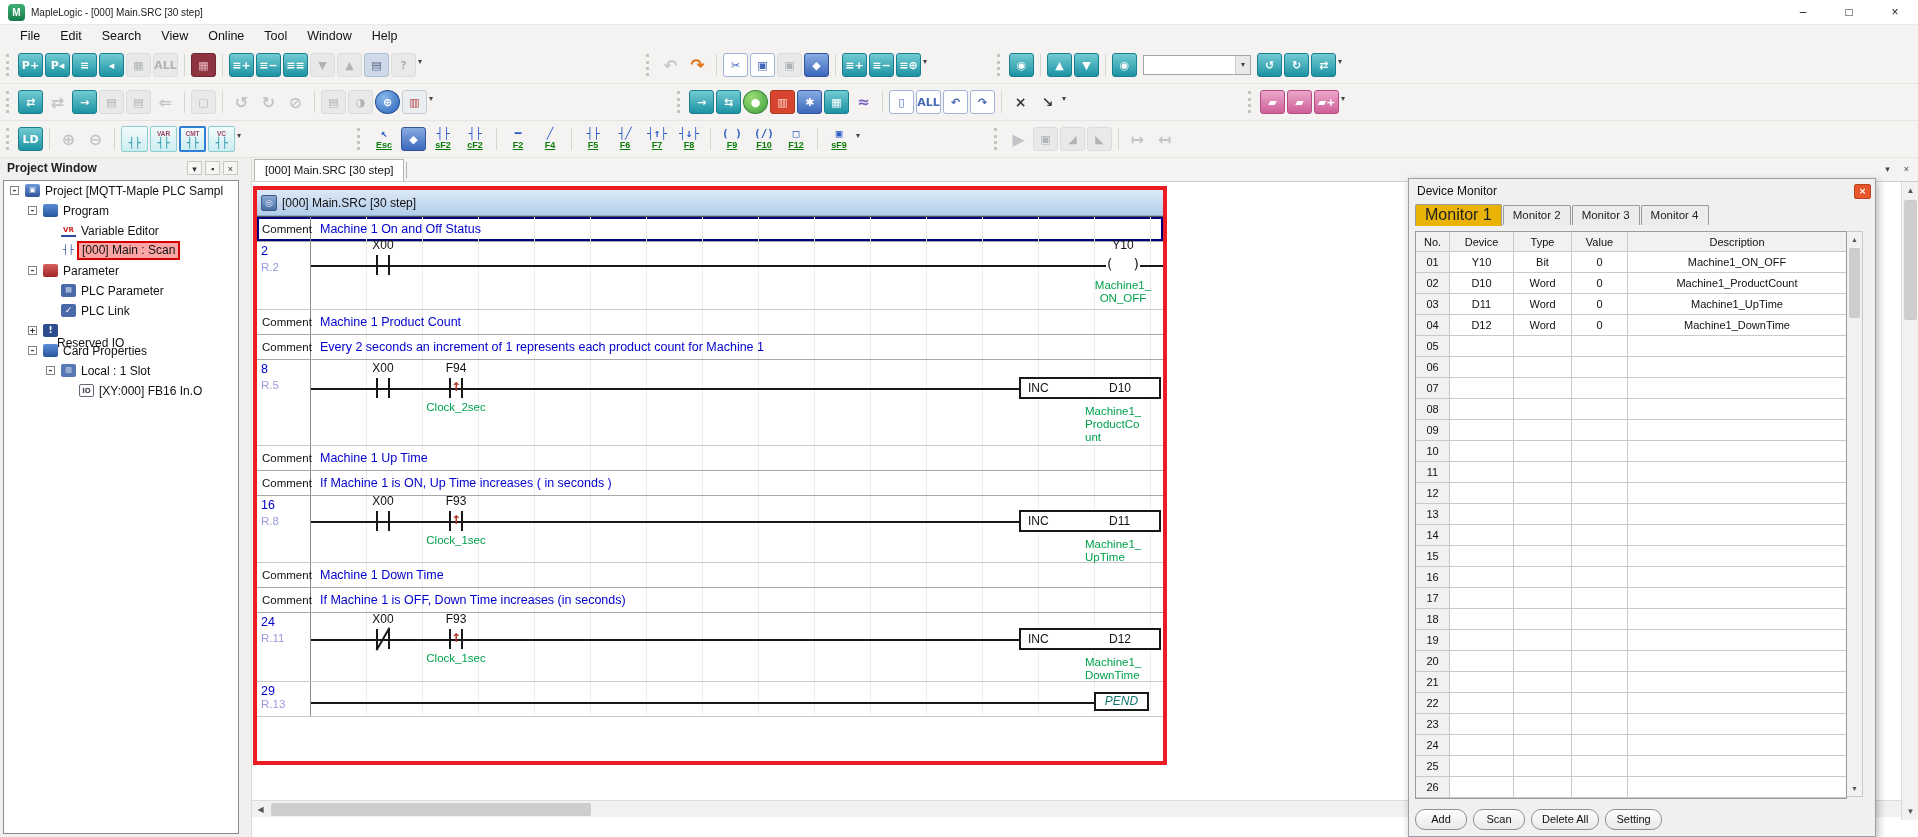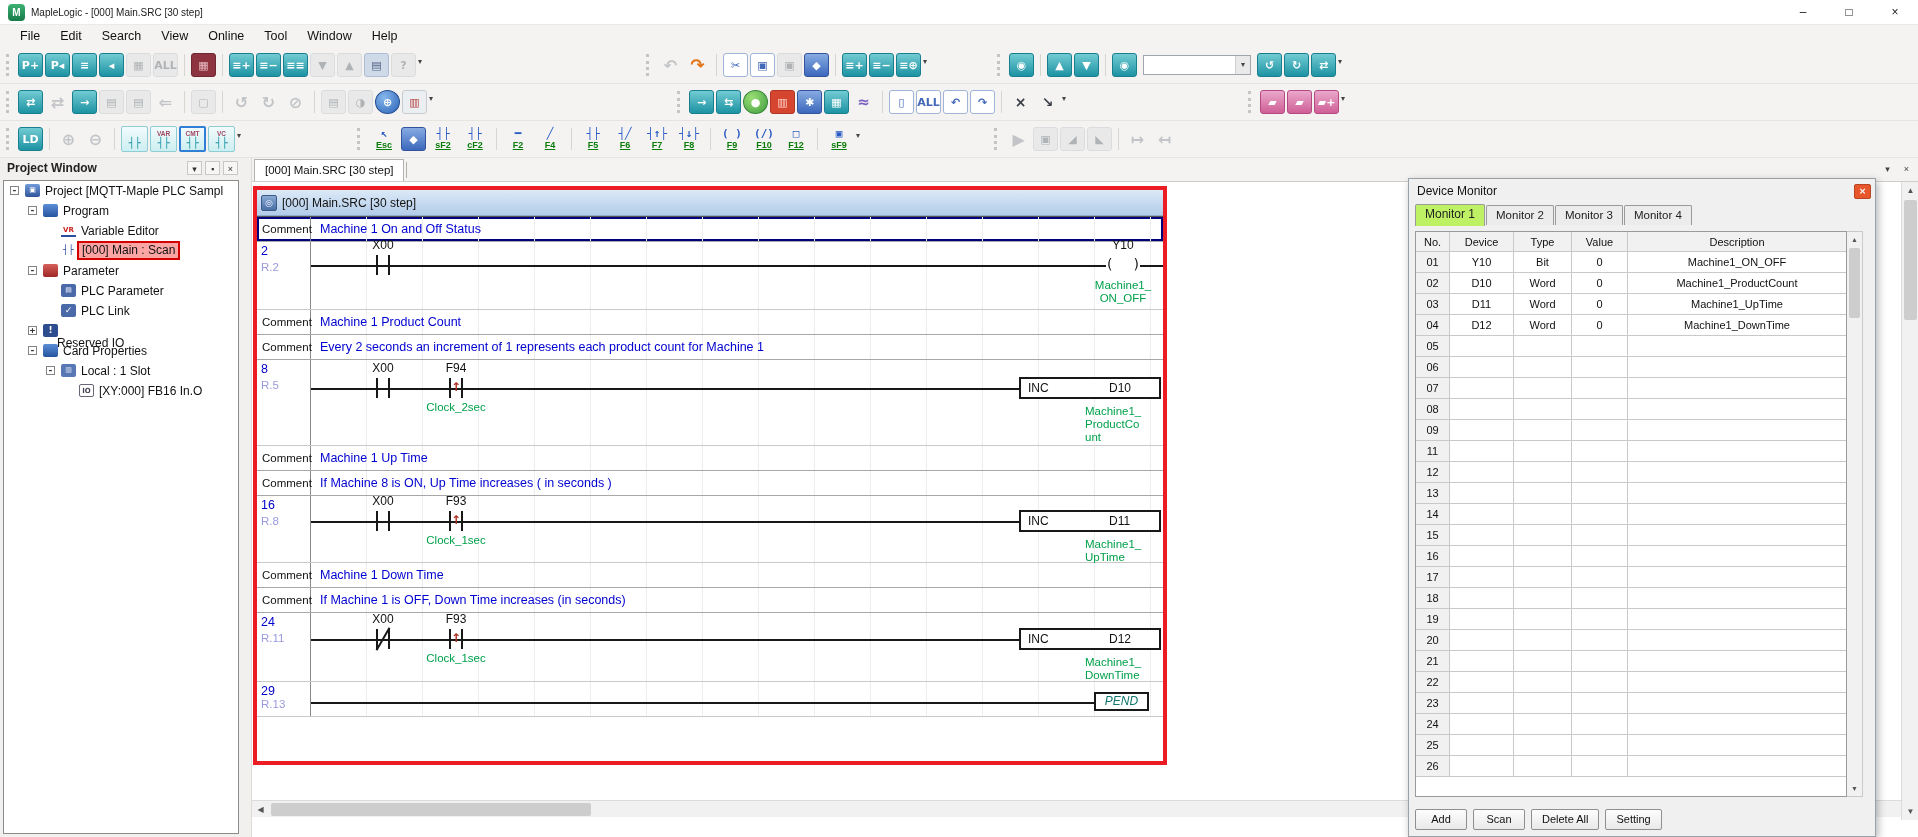--- a/index.html
+++ b/index.html
@@ -144,34 +144,34 @@
   
   #devmon { position:absolute; left:1408px; top:20px; width:468px; height:659px; background:#f0f0f0;
             border:1px solid #98a0a8; box-shadow:2px 3px 8px rgba(0,0,0,.3); z-index:10; }
   #dmtitlebar { height:24px; display:flex; align-items:center; padding:0 4px 0 8px;gap:8px; }
   #dmtitle { font-size:12px; color:#111; }
   #dmclose { margin-left:auto; width:17px; height:15px; background:#e8562c; border:1px solid #b8451f; color:#fff;
              font:bold 9px/13px "DejaVu Sans",sans-serif; text-align:center; border-radius:2px; }
   #dmtabs { display:flex; padding:2px 0 0 6px; height:22px; }
   .dmtab { height:20px; padding:0 9px; font:11.5px/19px "Liberation Sans",sans-serif; color:#222; background:#ececec;
            border:1px solid #9a9a9a; border-bottom:none; border-radius:2px 2px 0 0; margin-right:1px; }
-  .dmtab.active { background:#bef264; font-size:12px; height:22px; position:relative; top:-1px; }
+  .dmtab.active { background:#eab308; font-size:16px; height:22px; position:relative; top:-1px; }
   #dmtablewrap { position:absolute; left:6px; top:52px; display:flex; }
   #dmtable { width:432px; border:1px solid #9a9a9a; background:#fff; }
   .dmrow { display:flex; height:21px; }
   .dmrow.hdr { height:20px; background:#f1f1f1; }
   .dmcell { border-right:1px solid #c9c9c9; border-bottom:1px solid #c9c9c9; font:11px/20px "Liberation Sans",sans-serif;
             text-align:center; color:#111; overflow:hidden; white-space:nowrap; }
   .dmc0 { width:34px; background:#f1f1f1; }
   .dmc1 { width:64px; } .dmc2 { width:58px; } .dmc3 { width:56px; } .dmc4 { width:218px; border-right:none; }
   #dmscroll { width:16px; height:566px; background:#f1f1f1; border:1px solid #c9c9c9; border-left:none; position:relative; }
   #dmthumb { position:absolute; left:2px; top:16px; width:11px; height:70px; background:#cdcdcd; border-radius:2px; }
   .dmsb { position:absolute; left:0; width:15px; height:15px; font-size:7px; color:#555; text-align:center; line-height:15px; }
   #dmbtns { position:absolute; left:6px; bottom:6px; display:flex; gap:6px; }
-  .dmbtn { min-width:52px; height:21px; padding:0 10px; border:1px solid #8f8f8f; border-radius:2px;
+  .dmbtn { min-width:52px; height:21px; padding:0 10px; border:1px solid #8f8f8f; border-radius:10px;
            background:linear-gradient(#fdfdfd,#e9e9e9); font:11px/19px "Liberation Sans",sans-serif; text-align:center; color:#111; }
 </style>
 </head>
 <body>
 
 <div id="screen">
 
   <div id="titlebar">
     <div id="appicon">M</div>
     <div id="wintitle">MapleLogic - [000] Main.SRC [30 step]</div>
@@ -669,21 +669,21 @@
                   </div>
                 </div>
               </div>
             </div>
             <div class="lrow lcomment">
               <div class="lleft lcl">Comment</div>
               <div class="lctext">Machine 1 Up Time</div>
             </div>
             <div class="lrow lcomment">
               <div class="lleft lcl">Comment</div>
-              <div class="lctext">If Machine 8 is ON,  Up Time increases ( in seconds )</div>
+              <div class="lctext">If Machine 1 is ON,  Up Time increases ( in seconds )</div>
             </div>
             <div class="lrow lrung" style="height: 67px;">
               <div class="lleft">
                 <span class="lstep">16</span>
                 <span class="lr">R.8</span>
               </div>
               <div class="lcont">
                 <div class="wire" style="top: 25px; width: 710px;"></div>
                 <div class="kcontact" style="left: 62px; top: 15px;">
                   <span class="clabel">X00</span>
@@ -846,20 +846,27 @@
               <div class="dmcell dmc4"></div>
             </div>
             <div class="dmrow">
               <div class="dmcell dmc0">09</div>
               <div class="dmcell dmc1"></div>
               <div class="dmcell dmc2"></div>
               <div class="dmcell dmc3"></div>
               <div class="dmcell dmc4"></div>
             </div>
             <div class="dmrow">
+              <div class="dmcell dmc0">10</div>
+              <div class="dmcell dmc1"></div>
+              <div class="dmcell dmc2"></div>
+              <div class="dmcell dmc3"></div>
+              <div class="dmcell dmc4"></div>
+            </div>
+            <div class="dmrow">
               <div class="dmcell dmc0">11</div>
               <div class="dmcell dmc1"></div>
               <div class="dmcell dmc2"></div>
               <div class="dmcell dmc3"></div>
               <div class="dmcell dmc4"></div>
             </div>
             <div class="dmrow">
               <div class="dmcell dmc0">12</div>
               <div class="dmcell dmc1"></div>
               <div class="dmcell dmc2"></div>

